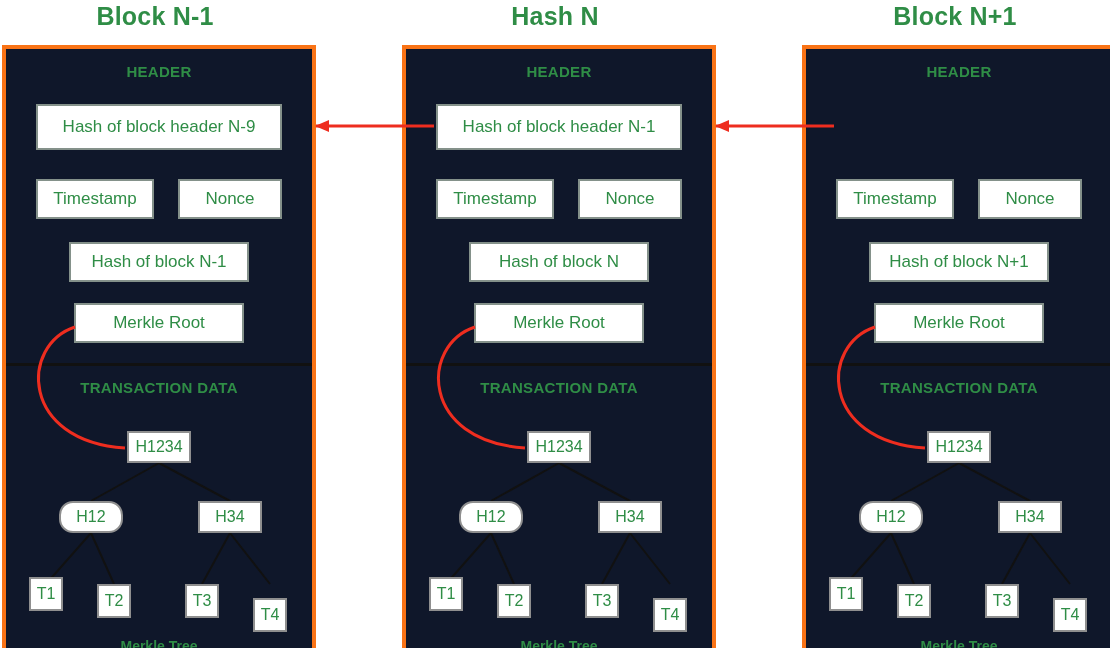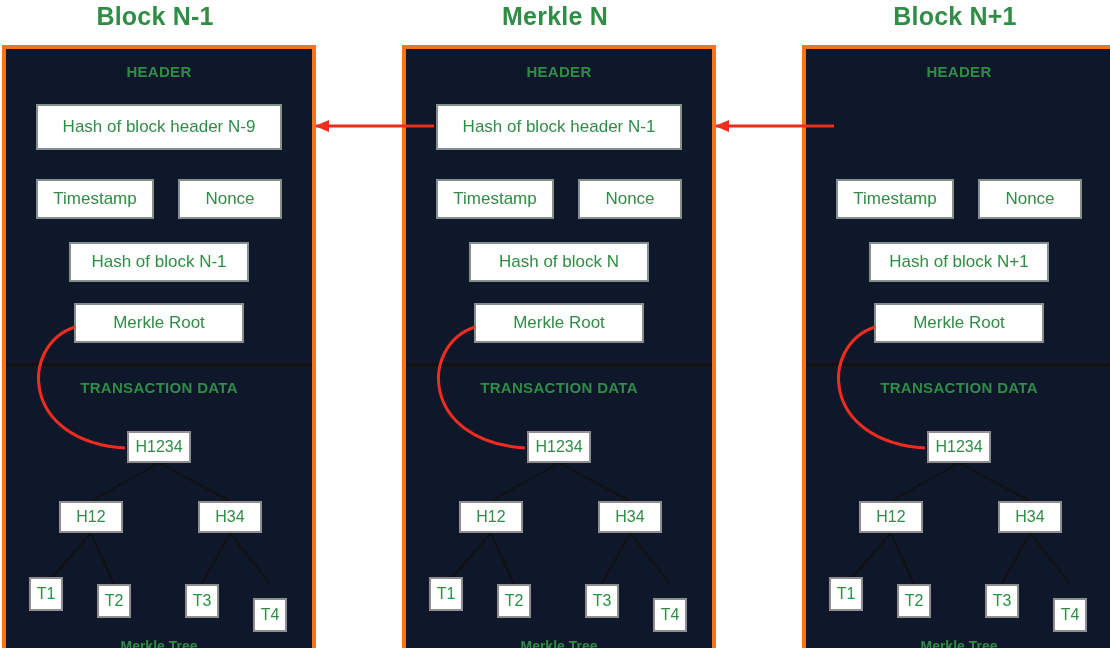--- a/index.html
+++ b/index.html
@@ -79,21 +79,21 @@
     border: 2px solid #8f8f8f;
     background: #ffffff;
     color: #2f8d46;
     font-size: 16px;
     display: flex;
     align-items: center;
     justify-content: center;
     box-sizing: border-box;
   }
   .h1234 { top: 382px; left: 121px; width: 64px; height: 32px; }
-  .h12   { top: 452px; left: 53px;  width: 64px; height: 32px; }
+  .h12   { top: 452px; left: 53px;  width: 64px; height: 32px; border-radius: 14px; }
   .h34   { top: 452px; left: 192px; width: 64px; height: 32px; }
   .t1 { top: 528px; left: 23px;  width: 34px; height: 34px; }
   .t2 { top: 535px; left: 91px;  width: 34px; height: 34px; }
   .t3 { top: 535px; left: 179px; width: 34px; height: 34px; }
   .t4 { top: 549px; left: 247px; width: 34px; height: 34px; }
 
   .tree-caption {
     position: absolute;
     top: 580px;
     left: 0;
@@ -152,21 +152,21 @@
     <div class="tbox h1234">H1234</div>
     <div class="tbox h12">H12</div>
     <div class="tbox h34">H34</div>
     <div class="tbox t1">T1</div>
     <div class="tbox t2">T2</div>
     <div class="tbox t3">T3</div>
     <div class="tbox t4">T4</div>
     <div class="tree-caption">Merkle Tree</div>
   </div>
 
-  <div class="block-title b1">Merkle N</div>
+  <div class="block-title b1">Hash N</div>
   <div class="block b1">
     <div class="section-label header-label">HEADER</div>
     <div class="gbox hash-header">Hash of block header N-1</div>
     <div class="gbox timestamp">Timestamp</div>
     <div class="gbox nonce">Nonce</div>
     <div class="gbox block-hash">Hash of block N</div>
     <div class="gbox merkle-root">Merkle Root</div>
     <div class="divider"></div>
     <div class="section-label txn-label">TRANSACTION DATA</div>
     <svg class="tree-lines" viewBox="0 0 306 610">

